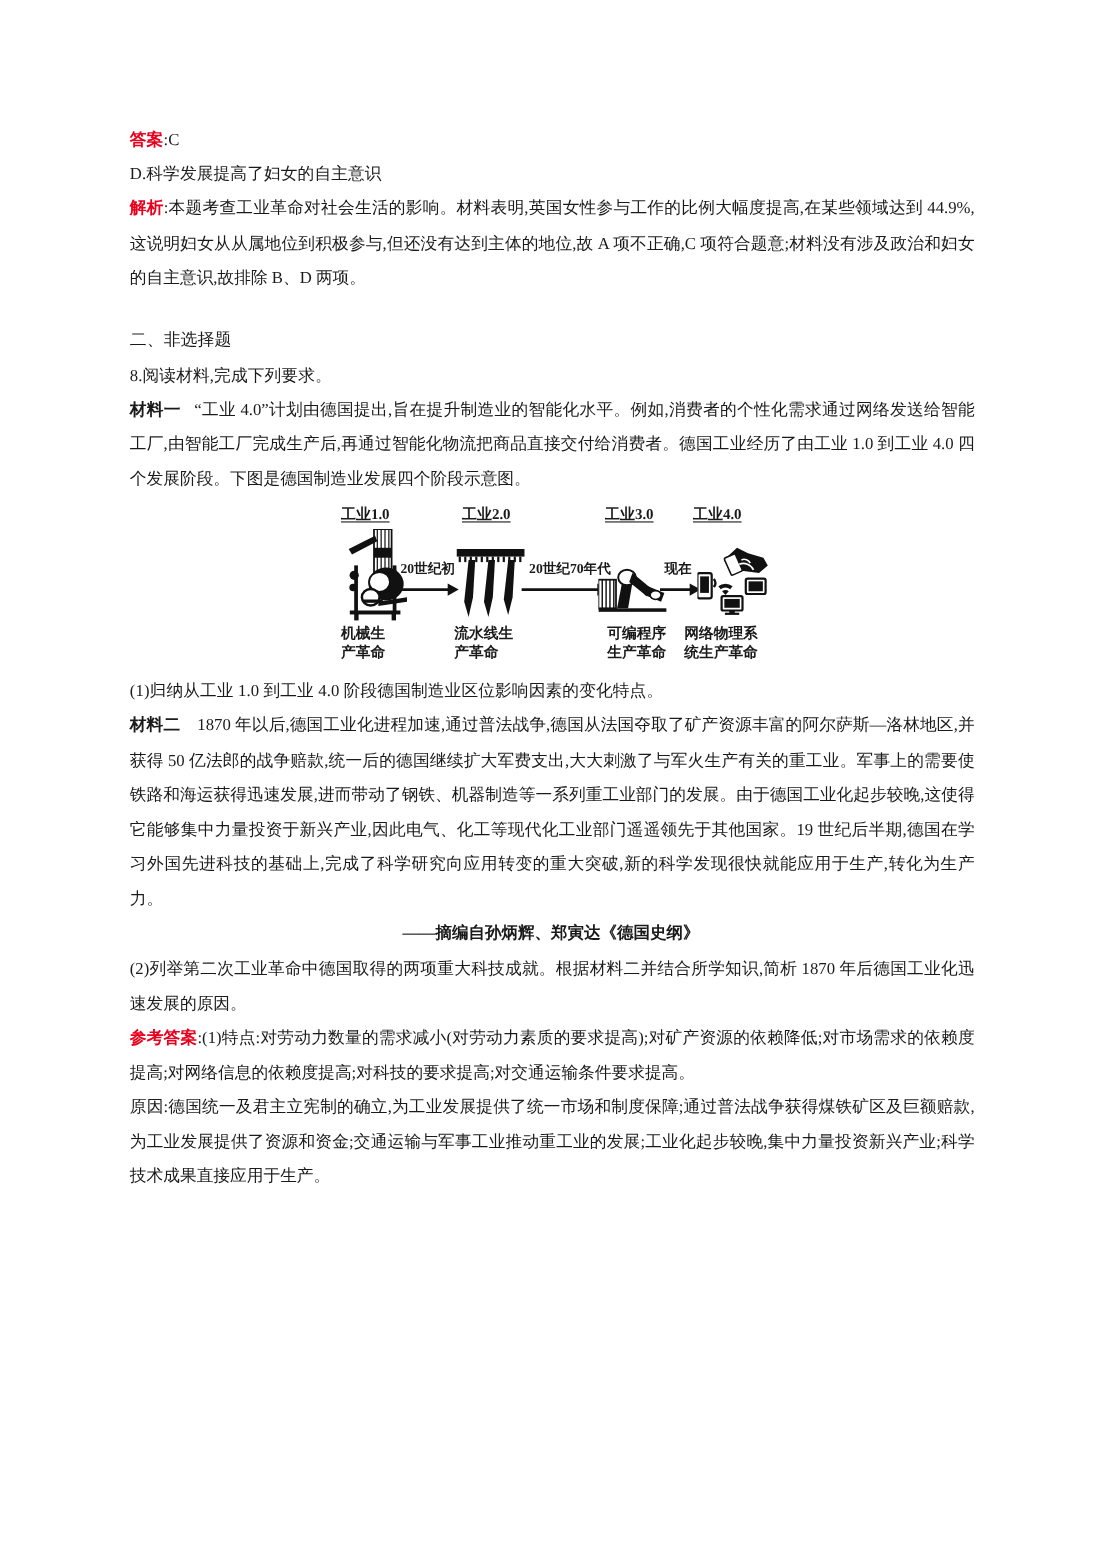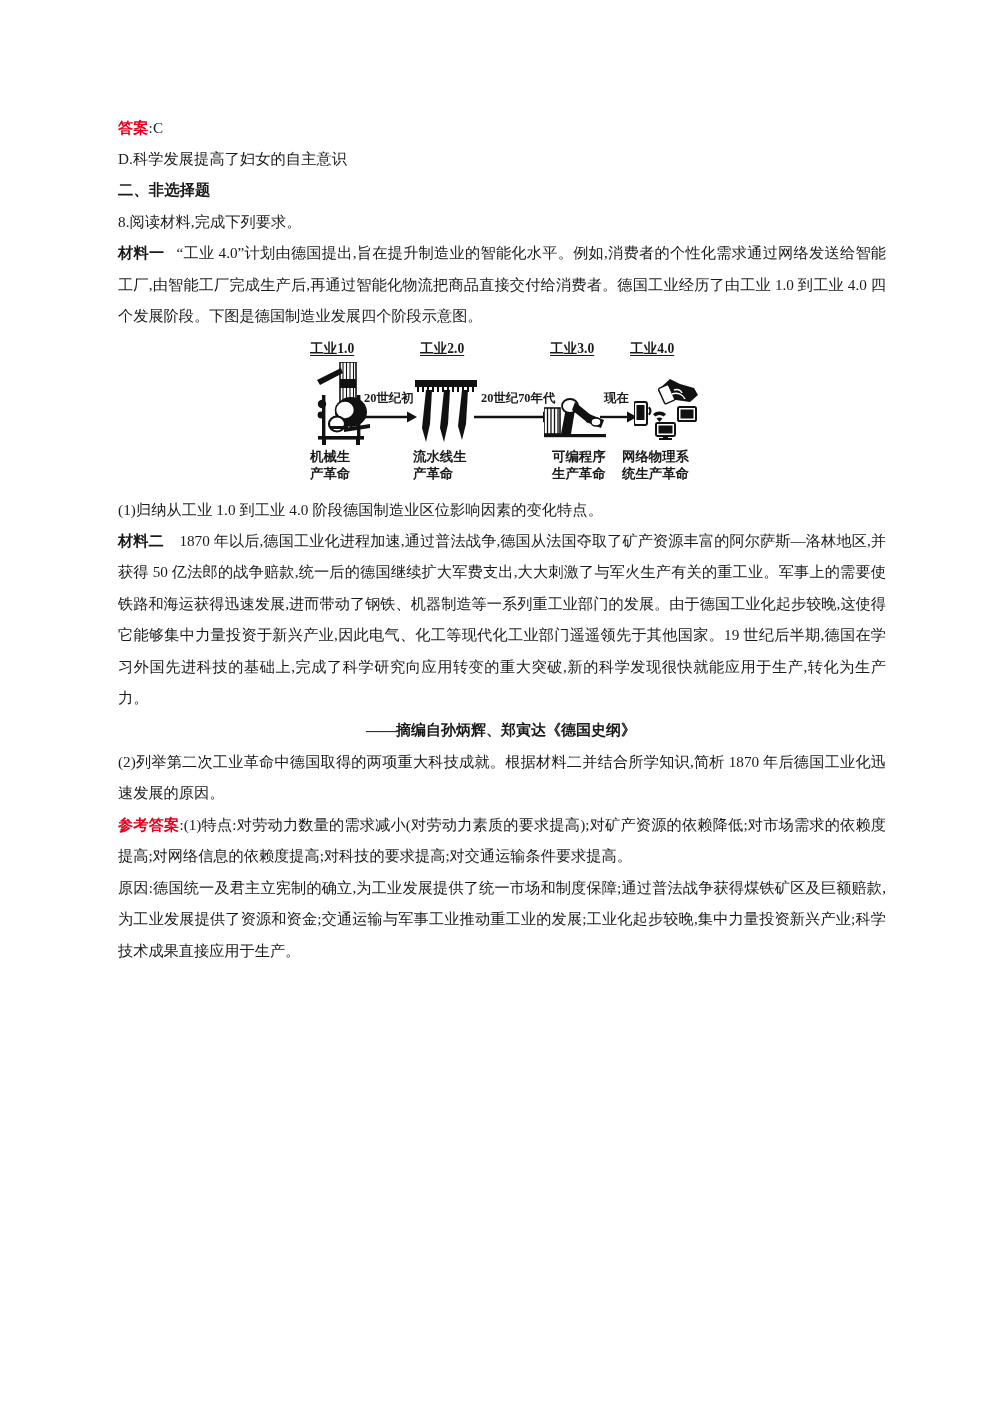--- a/index.html
+++ b/index.html
@@ -36,21 +36,22 @@
     text-justify: inter-ideograph;
     white-space: normal;
   }
   .red {
     color: #e8001c;
     font-weight: bold;
   }
   .sec-head {
     font-size: 15.4px;
     line-height: 32px;
-    font-weight: bold;
+    font-weight: normal;
+    margin-top: 25px;
   }
   .para-block {
     font-size: 15.2px;
     line-height: 31.5px;
     text-align: justify;
     text-justify: inter-ideograph;
   }
   .indent-label {
     font-weight: bold;
   }
@@ -99,20 +100,21 @@
 </head>
 <body>
 
 <div class="page">
   <div class="content">
 
     <div class="line"><span class="red">答案</span><span>:C</span></div>
 
     <div class="line">D.科学发展提高了妇女的自主意识</div>
 
+    <div class="para-block"><span class="red">解析</span><span>:本题考查工业革命对社会生活的影响。材料表明,英国女性参与工作的比例大幅度提高,在某些领域达到 44.9%,这说明妇女从从属地位到积极参与,但还没有达到主体的地位,故 A 项不正确,C 项符合题意;材料没有涉及政治和妇女的自主意识,故排除 B、D 两项。</span></div>
 
     <div class="sec-head">二、非选择题</div>
 
     <div class="line">8.阅读材料,完成下列要求。</div>
 
     <div class="para-block"><span class="indent-label">材料一</span>&nbsp;&nbsp;&nbsp;<span>“工业 4.0”计划由德国提出,旨在提升制造业的智能化水平。例如,消费者的个性化需求通过网络发送给智能工厂,由智能工厂完成生产后,再通过智能化物流把商品直接交付给消费者。德国工业经历了由工业 1.0 到工业 4.0 四个发展阶段。下图是德国制造业发展四个阶段示意图。</span></div>
 
     <div class="figure">
 
       <div class="fig-head" style="left:28px;">工业1.0</div>

